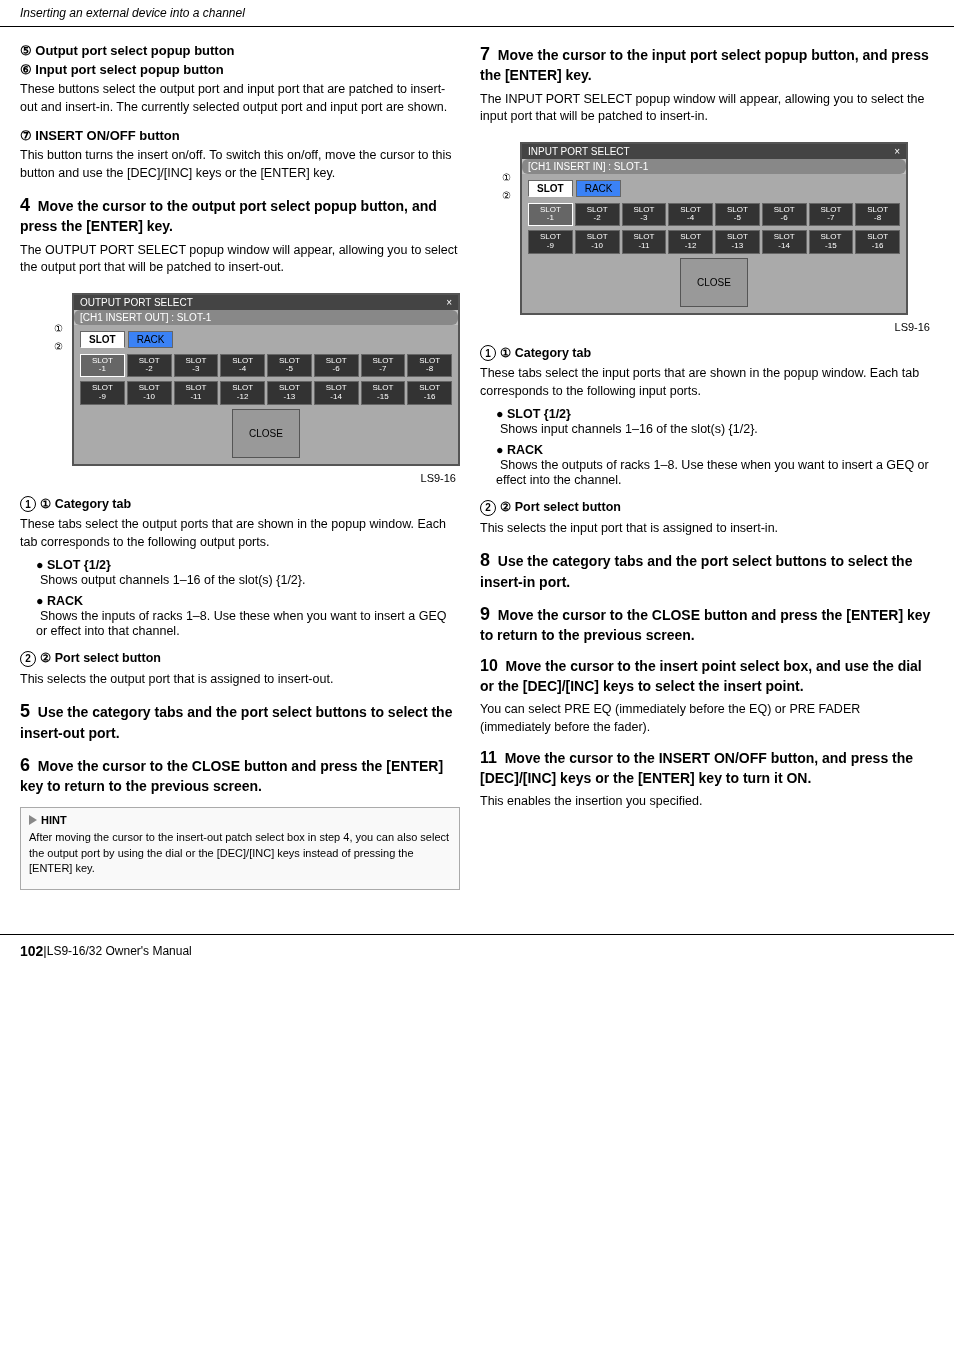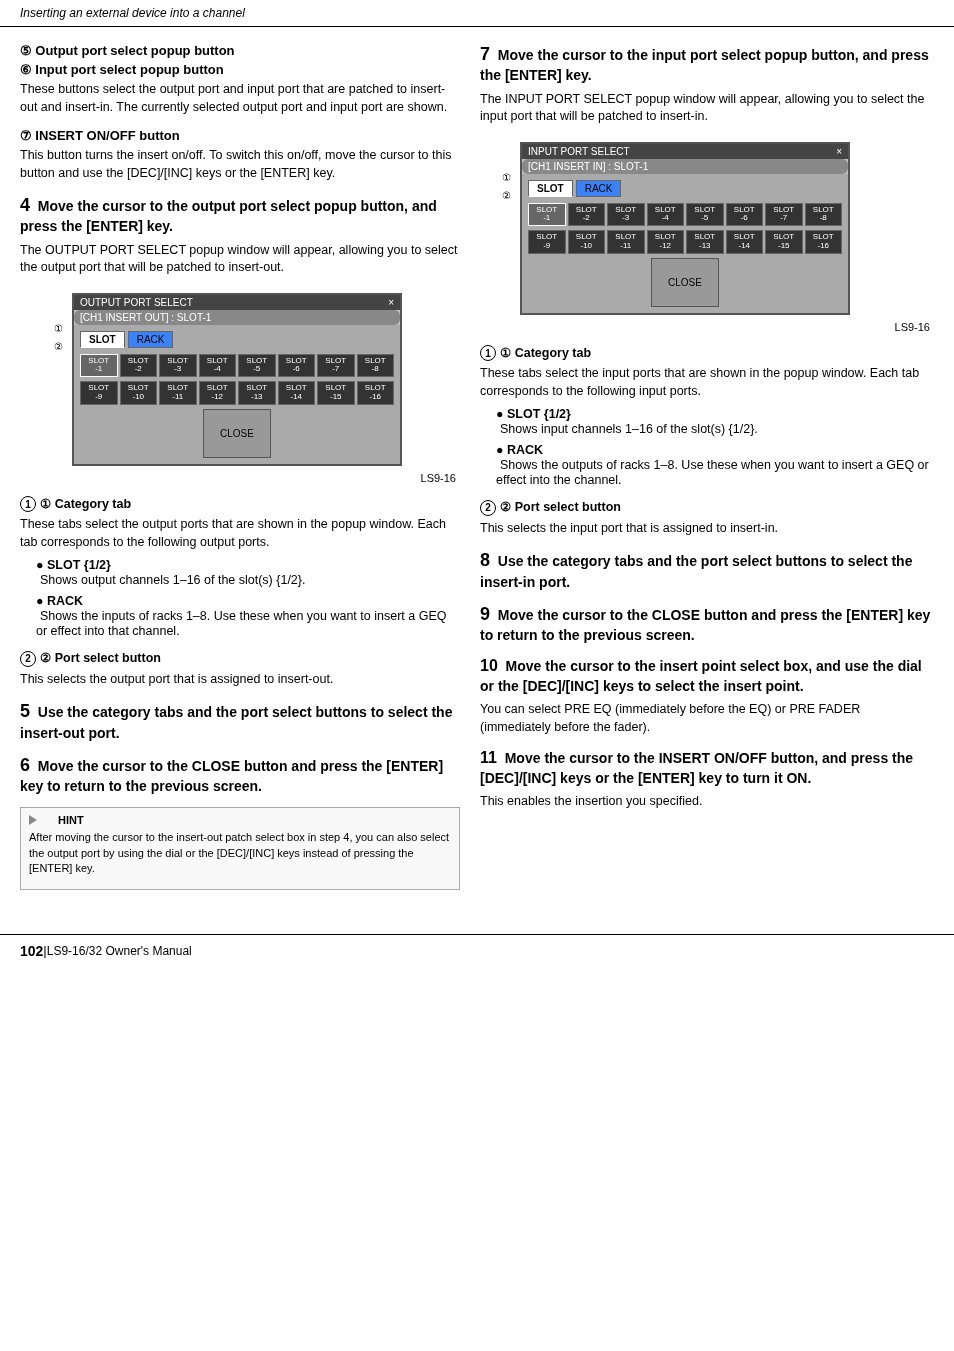--- a/index.html
+++ b/index.html
@@ -75,21 +75,21 @@
       margin-left: 4px;
     }
     
     .popup-window {
       border: 2px solid #555;
       background: #c0c0c0;
       display: inline-block;
       margin: 10px 0 4px 20px;
       font-size: 10px;
       position: relative;
-      width: 330px;
+      width: 388px;
     }
     .popup-title-bar {
       background: #444;
       color: #fff;
       padding: 2px 6px;
       font-size: 10px;
       display: flex;
       justify-content: space-between;
     }
     .popup-subtitle {
@@ -163,21 +163,21 @@
       margin: 8px 0;
       font-size: 11px;
       background: #f9f9f9;
     }
     .hint-label {
       font-weight: bold;
       font-size: 11px;
       margin-bottom: 4px;
       display: flex;
       align-items: center;
-      gap: 21px;
+      gap: 4px;
     }
     .hint-arrow {
       display: inline-block;
       width: 0;
       height: 0;
       border-top: 5px solid transparent;
       border-bottom: 5px solid transparent;
       border-left: 8px solid #888;
     }
     .page-footer {

